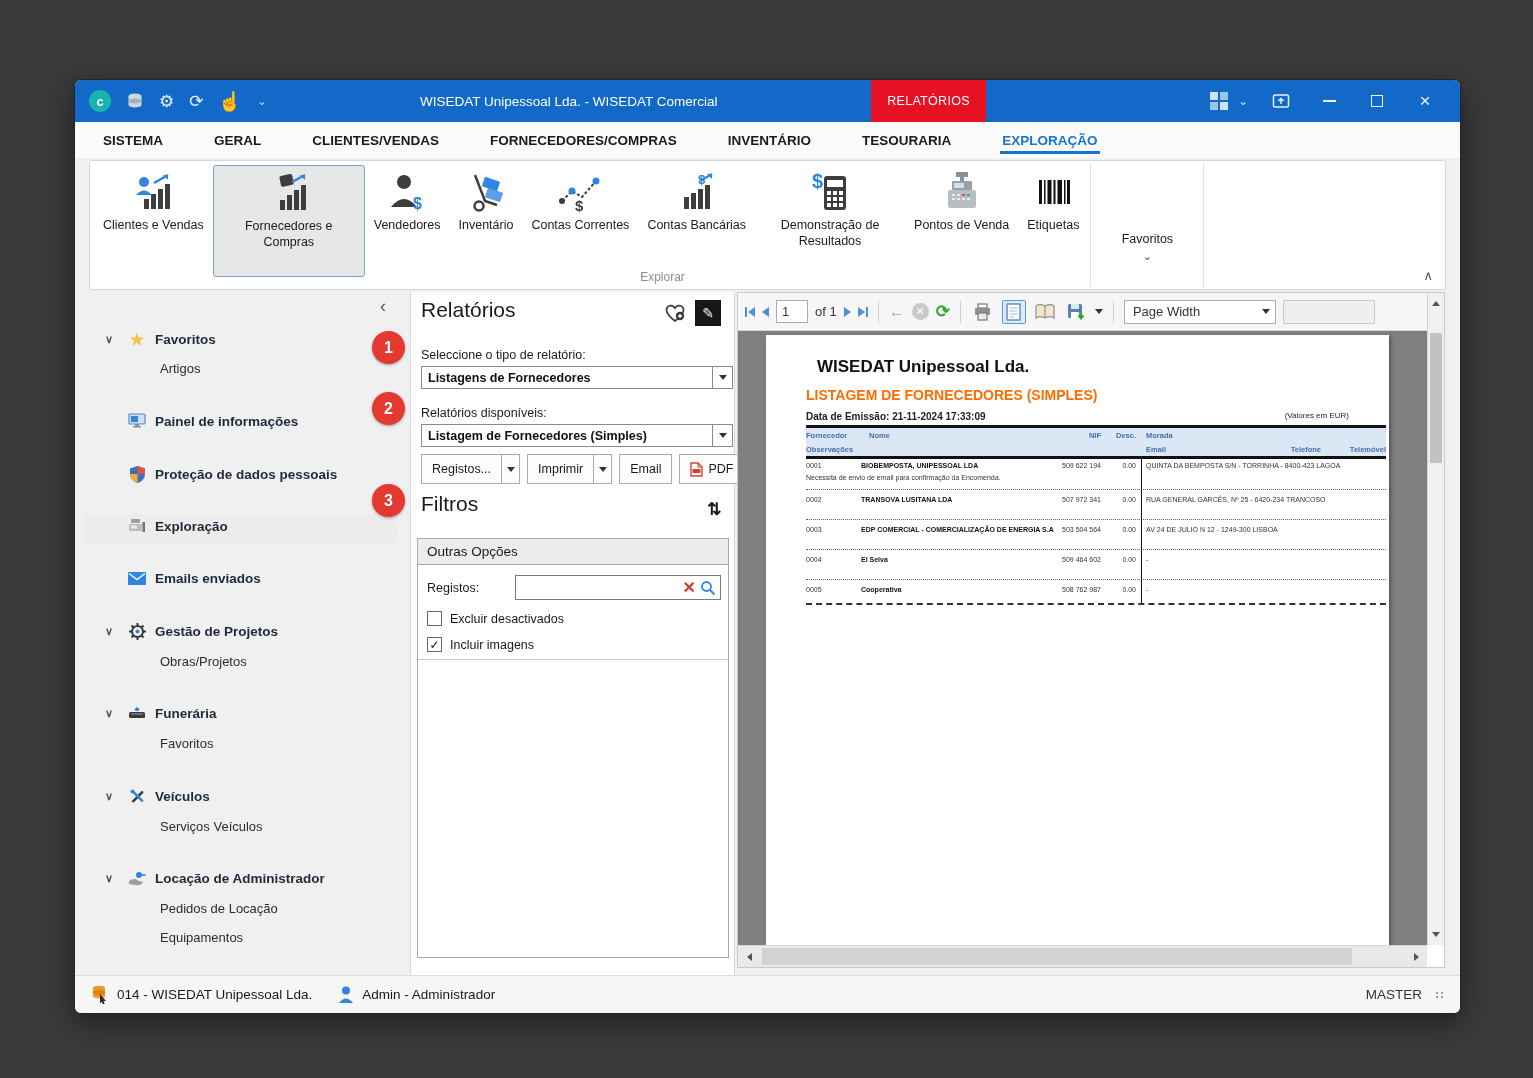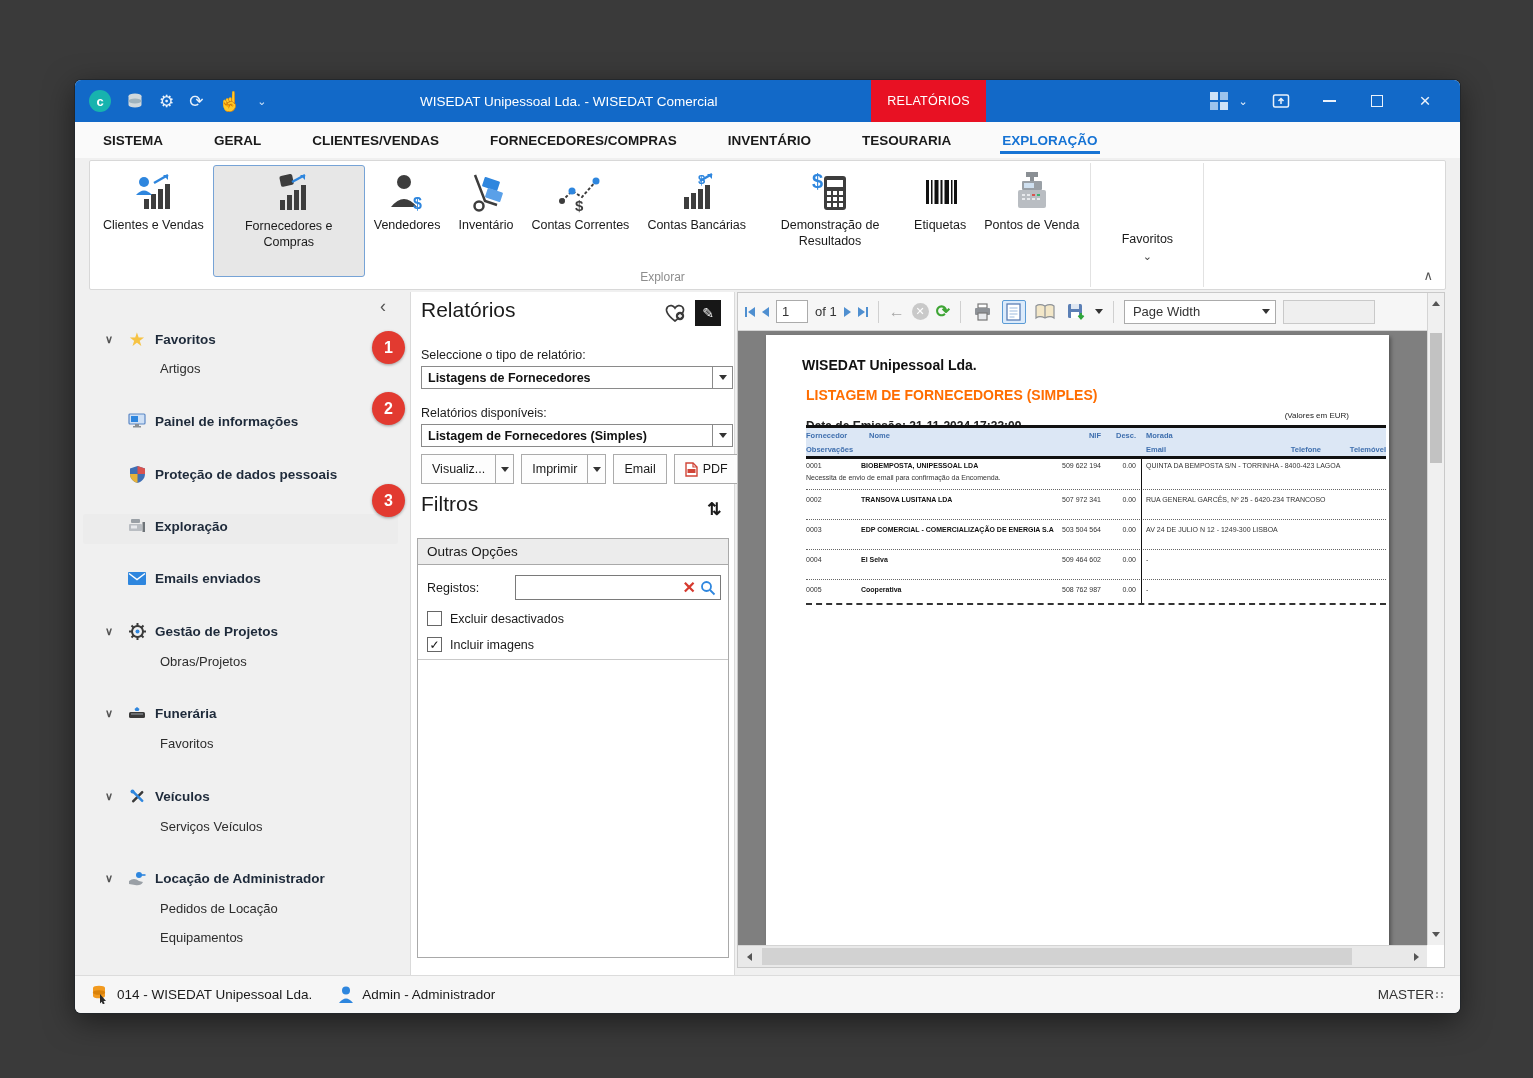--- a/index.html
+++ b/index.html
@@ -110,23 +110,23 @@
   .tri-dn-s { width:0; height:0; border-left:4px solid transparent; border-right:4px solid transparent; border-top:5px solid #555; }
   .tri-lf-s { width:0; height:0; border-top:4px solid transparent; border-bottom:4px solid transparent; border-right:5px solid #555; }
   .tri-rt-s { width:0; height:0; border-top:4px solid transparent; border-bottom:4px solid transparent; border-left:5px solid #555; }
   .pv-hscroll { position:absolute; left:0; right:17px; bottom:0; height:22px; background:#e9e9e9; border-top:1px solid #d4d4d4; }
   .hs-btn { position:absolute; top:0; width:22px; height:21px; display:flex; align-items:center; justify-content:center; background:#e9e9e9; }
   .hs-thumb { position:absolute; left:24px; top:2px; width:590px; height:17px; background:#d2d2d2; }
   .pv-viewport { position:absolute; left:0; top:38px; right:17px; bottom:22px; background:#7f7f7f; overflow:hidden; }
   .page { position:absolute; left:28px; top:4px; width:623px; height:620px; background:#fff; box-shadow:2px 2px 4px rgba(0,0,0,.35); }
 
   
-  .rp-company { position:absolute; left:36px; top:22px; font-size:14px; font-weight:bold; color:#111; }
+  .rp-company { position:absolute; left:51px; top:22px; font-size:17px; font-weight:bold; color:#111; }
   .rp-title { position:absolute; left:40px; top:52px; font-size:14px; font-weight:bold; color:#ff6d00; }
-  .rp-emission { position:absolute; left:40px; top:84px; font-size:12px; font-weight:bold; color:#222; }
+  .rp-emission { position:absolute; left:40px; top:76px; font-size:10px; font-weight:bold; color:#222; }
   .rp-currency { position:absolute; right:40px; top:76px; font-size:8px; font-weight:normal; color:#222; }
   .rp-table { position:absolute; left:40px; top:90px; width:580px; }
   .dblline { height:3px; border-top:2px solid #111; border-bottom:1px solid #111; }
   .rp-head { background:#dce7f5; position:relative; height:28px; }
   .rp-head span { position:absolute; font-size:7.5px; font-weight:bold; color:#3f6fae; }
   .rp-body { position:relative; }
   .rrow { position:relative; height:14px; }
   .rrow span { position:absolute; font-size:7px; color:#333; top:3px; white-space:nowrap; }
   .c-code { left:0; width:50px; }
   .c-name { left:55px; width:190px; font-weight:bold; color:#111 !important; }
@@ -135,21 +135,21 @@
   .c-mor  { left:340px; width:238px; }
   .obsrow { position:relative; height:12px; }
   .obsrow span { position:absolute; left:0; top:1px; font-size:7px; color:#333; }
   .dotted { border-bottom:1px dotted #666; height:0; margin:4px 0 3px; }
   .dashed-end { border-bottom:2px dashed #333; height:0; margin-top:6px; }
   .vline { position:absolute; left:335px; top:0; width:1px; background:#111; }
 
   
   .statusbar { position:absolute; left:0; bottom:0; width:100%; height:38px; background:#f6f6f6; border-top:1px solid #dcdcdc; display:flex; align-items:center; padding:0 16px; font-size:13.5px; color:#1a1a1a; }
   .sb-group { display:flex; align-items:center; gap:8px; margin-right:26px; }
-  .sb-right { margin-left:auto; display:flex; align-items:center; gap:2px; color:#333; }
+  .sb-right { margin-left:auto; display:flex; align-items:center; gap:14px; color:#333; }
   .grip { display:grid; grid-template-columns:3px 3px; grid-gap:2px; }
   .grip span { width:2px; height:2px; background:#9a9a9a; }
 </style>
 </head>
 <body>
 
 <div class="window">
 
   <div class="titlebar">
     <div class="tb-icons">
@@ -293,36 +293,20 @@
                 <rect x="17" y="27" width="4" height="4"></rect>
                 <rect x="23" y="27" width="4" height="4"></rect>
                 <rect x="29" y="27" width="4" height="4"></rect>
                 <rect x="17" y="33" width="4" height="4"></rect>
                 <rect x="23" y="33" width="4" height="4"></rect>
                 <rect x="29" y="33" width="4" height="4"></rect>
               </g>
             </svg>
         </span>
         <span class="rlabel">Demonstração de Resultados</span>
-      </div>
-      <div class="ritem">
-        <span class="ricon">
-          <svg width="40" height="40" viewBox="0 0 40 40">
-              <g fill="#111">
-                <rect x="6" y="8" width="3" height="24"></rect>
-                <rect x="11" y="8" width="1.5" height="24"></rect>
-                <rect x="14.5" y="8" width="4" height="24"></rect>
-                <rect x="20.5" y="8" width="2" height="24"></rect>
-                <rect x="24.5" y="8" width="4.5" height="24"></rect>
-                <rect x="31" y="8" width="1.5" height="24"></rect>
-                <rect x="34" y="8" width="3" height="24"></rect>
-              </g>
-            </svg>
-        </span>
-        <span class="rlabel">Etiquetas</span>
       </div>
       <div class="ritem">
         <span class="ricon">
           <svg width="44" height="44" viewBox="0 0 44 44">
               <rect x="16" y="2" width="12" height="5" fill="#8a8f94"></rect>
               <rect x="20" y="7" width="4" height="4" fill="#8a8f94"></rect>
               <rect x="12" y="11" width="20" height="9" rx="1" fill="#9aa0a6"></rect>
               <rect x="14" y="13" width="10" height="5" fill="#cfe0f0"></rect>
               <rect x="8" y="20" width="28" height="18" rx="2" fill="#b9bdc2"></rect>
               <g>
@@ -332,20 +316,36 @@
                 <rect x="27" y="24" width="3" height="2" fill="#3cb371"></rect>
                 <rect x="12" y="28" width="3" height="2" fill="#e8eaed"></rect>
                 <rect x="17" y="28" width="3" height="2" fill="#e8eaed"></rect>
                 <rect x="22" y="28" width="3" height="2" fill="#e8eaed"></rect>
                 <rect x="27" y="28" width="3" height="2" fill="#e8eaed"></rect>
               </g>
             </svg>
         </span>
         <span class="rlabel">Pontos de Venda</span>
       </div>
+      <div class="ritem">
+        <span class="ricon">
+          <svg width="40" height="40" viewBox="0 0 40 40">
+              <g fill="#111">
+                <rect x="6" y="8" width="3" height="24"></rect>
+                <rect x="11" y="8" width="1.5" height="24"></rect>
+                <rect x="14.5" y="8" width="4" height="24"></rect>
+                <rect x="20.5" y="8" width="2" height="24"></rect>
+                <rect x="24.5" y="8" width="4.5" height="24"></rect>
+                <rect x="31" y="8" width="1.5" height="24"></rect>
+                <rect x="34" y="8" width="3" height="24"></rect>
+              </g>
+            </svg>
+        </span>
+        <span class="rlabel">Etiquetas</span>
+      </div>
     </div>
     <div class="rsep"></div>
     <div class="rfav">
       <span>Favoritos</span>
       <span class="chev">⌄</span>
     </div>
     <div class="rsep"></div>
     <div class="rgroup-label">Explorar</div>
     <div class="rcollapse">∧</div>
   </div>
@@ -488,21 +488,21 @@
     <div class="p-label" style="top:114px;">Relatórios disponíveis:</div>
     <div class="combo" style="top:132px;">
       <span class="cval">Listagem de Fornecedores (Simples)</span>
       <span class="carr">
           <i class="tri-dn"></i>
         </span>
     </div>
 
     <div class="btnrow">
       <div class="btn">
-        <span class="bmain">Visualiz...</span>
+        <span class="bmain">Registos...</span>
         <span class="barr">
             <i class="tri-dn"></i>
           </span>
       </div>
       <div class="btn">
         <span class="bmain">Imprimir</span>
         <span class="barr">
             <i class="tri-dn"></i>
           </span>
       </div>

